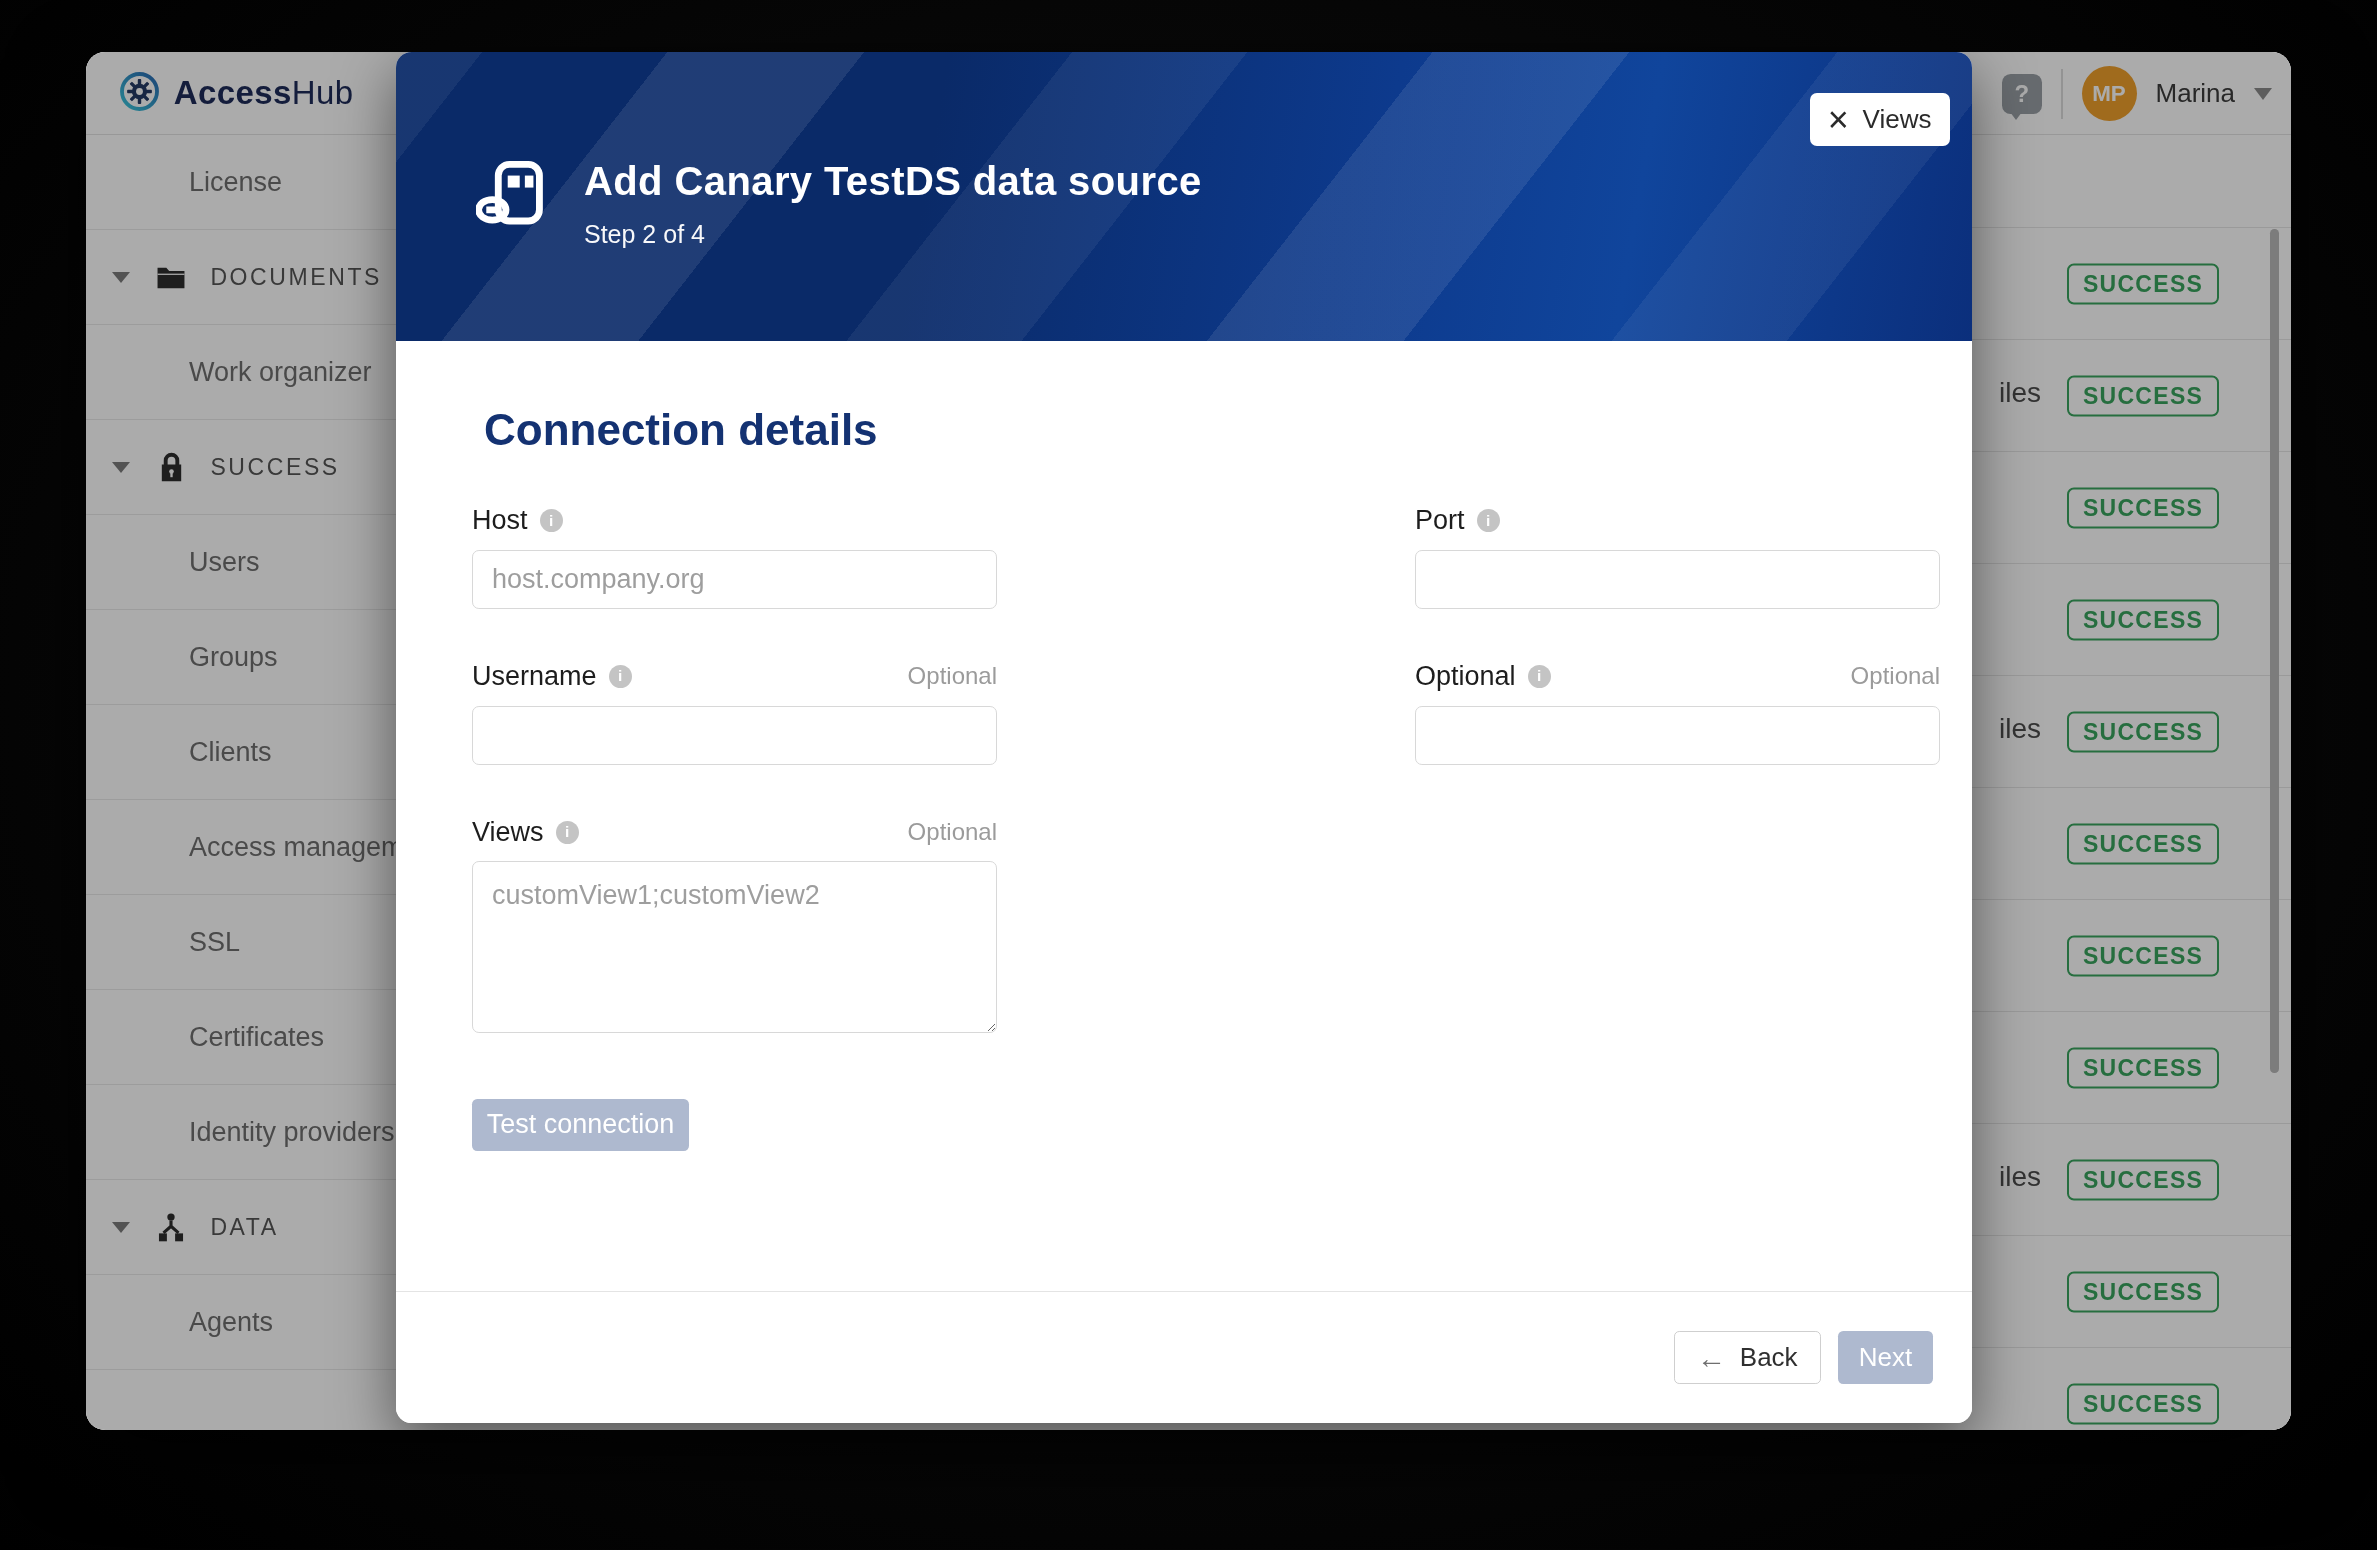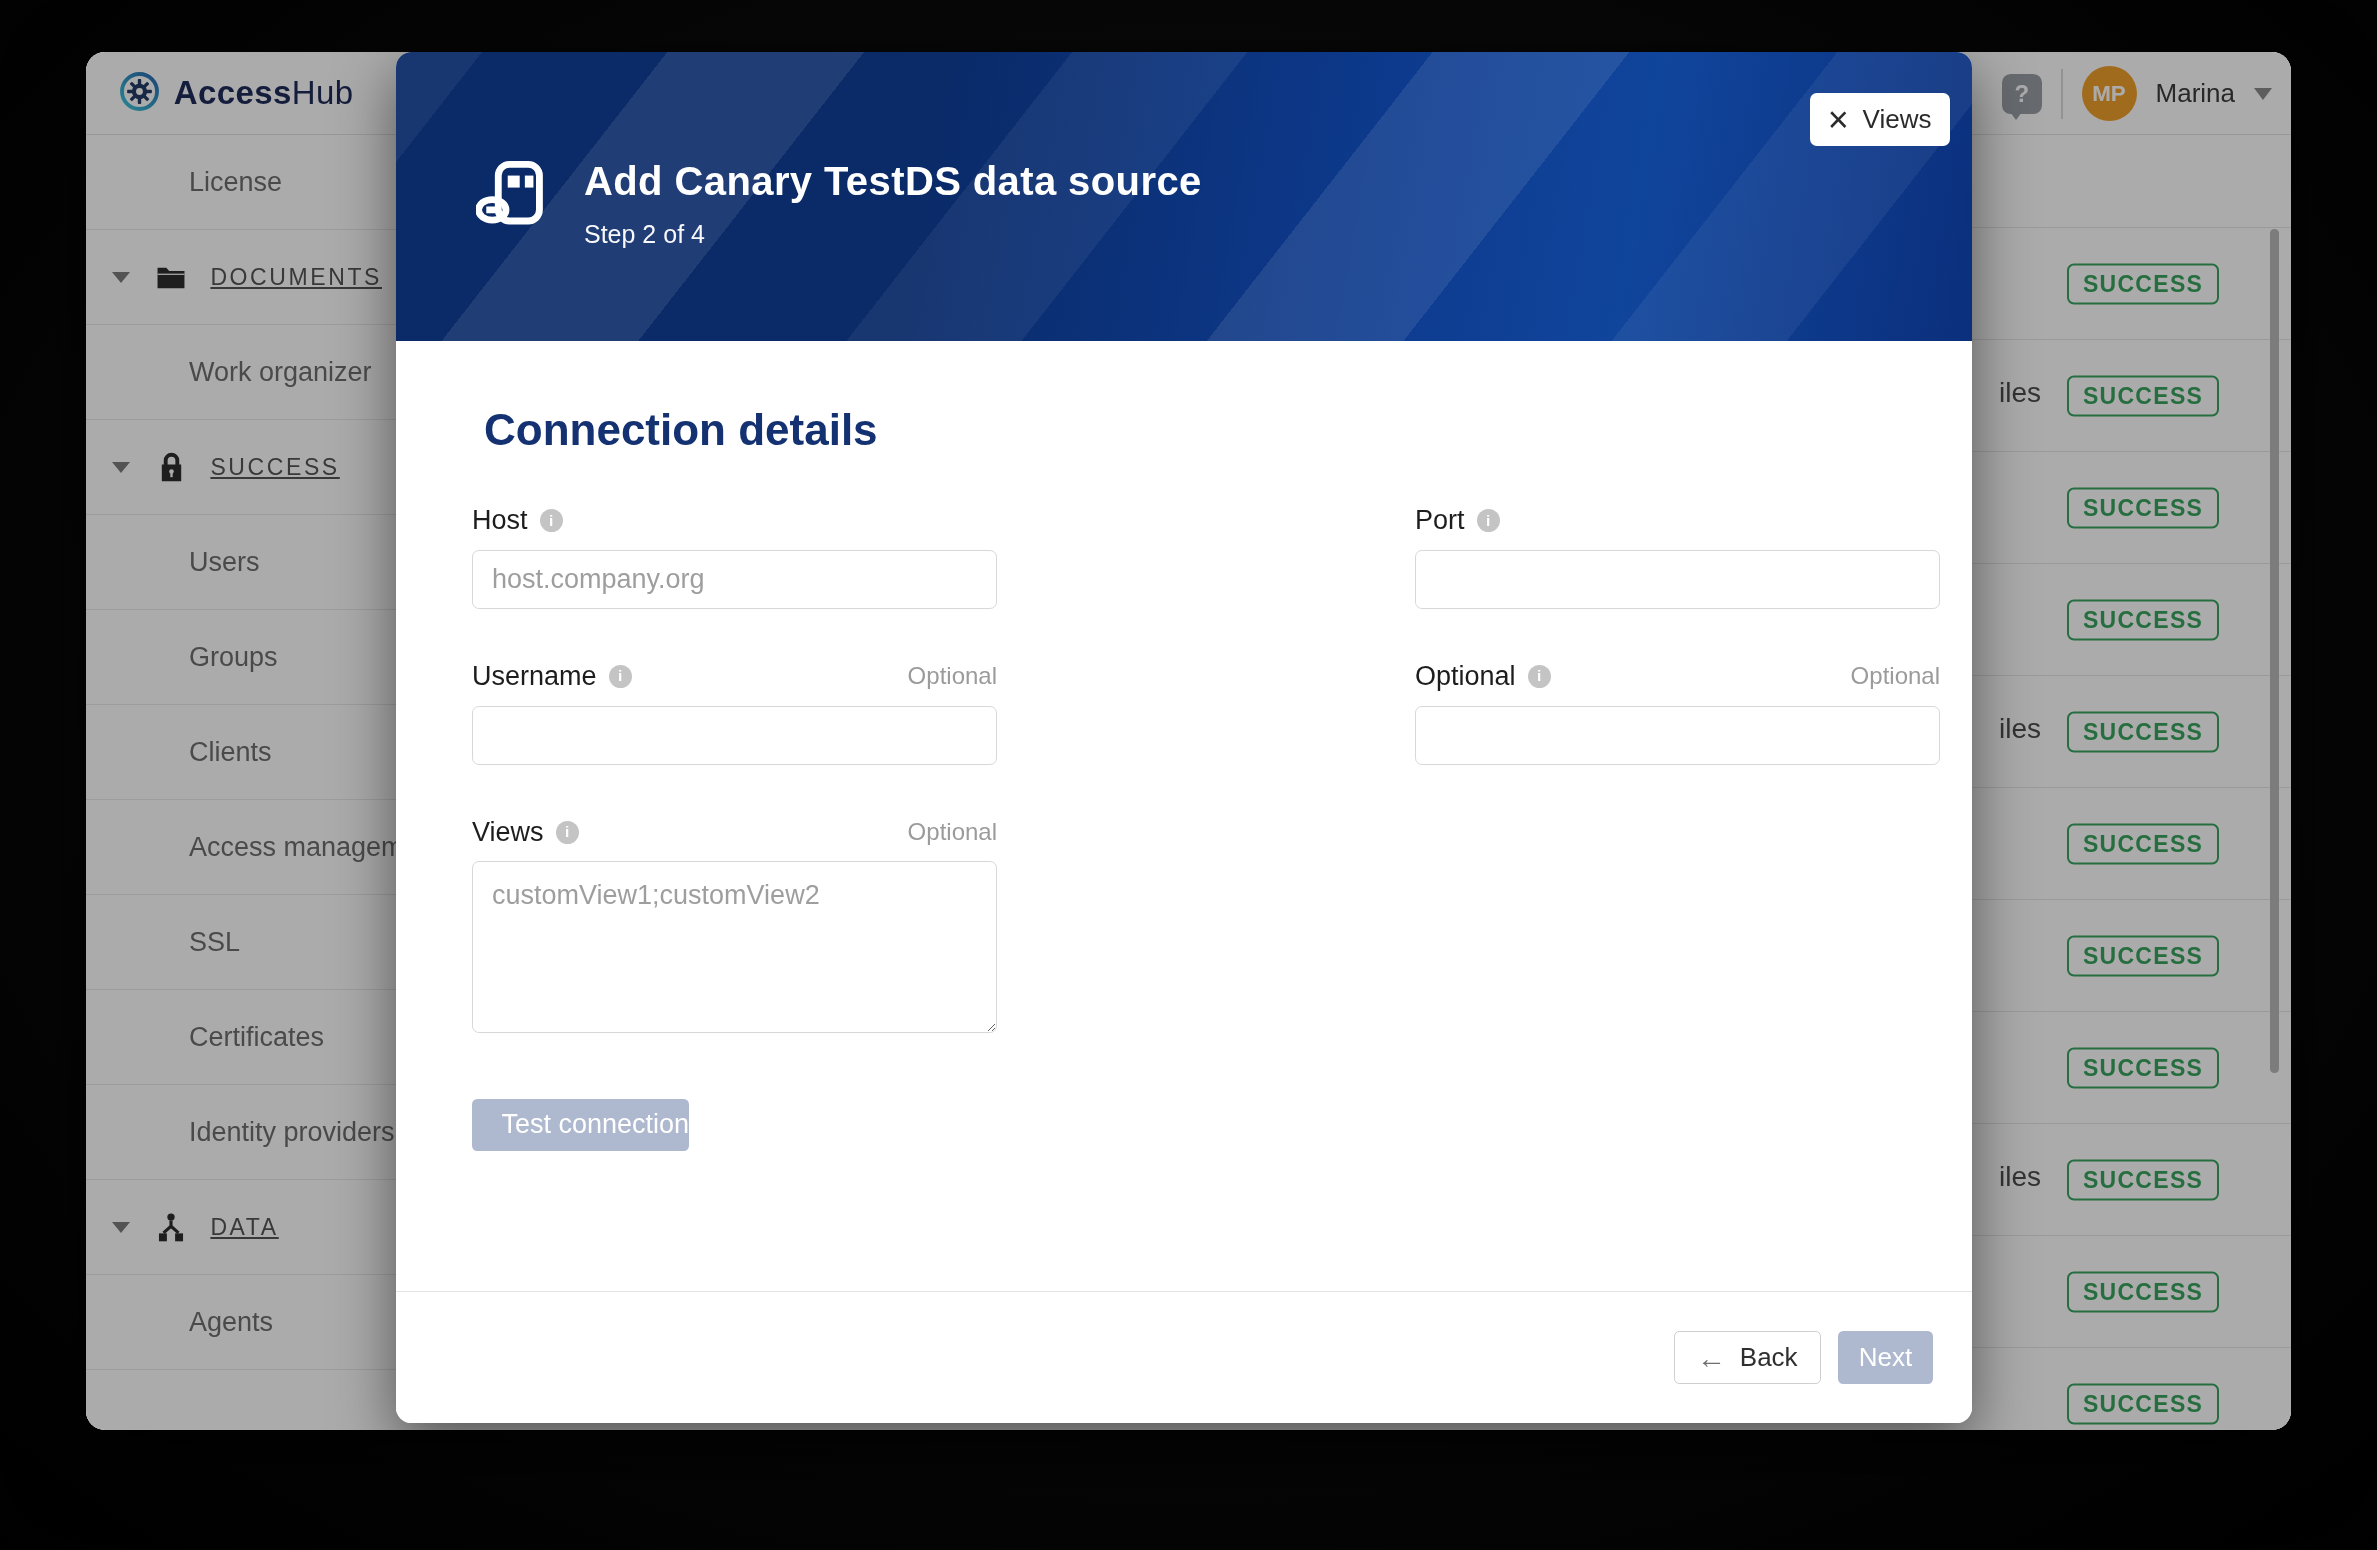--- a/index.html
+++ b/index.html
@@ -38,21 +38,21 @@
   .uname { font-size:26px; color:#3c3c3c; }
   .caret { width:0; height:0; border-left:9.5px solid transparent; border-right:9.5px solid transparent;
     border-top:12px solid #8b8b8b; cursor:pointer; }
 
   
   #sidebar { position:absolute; left:0; top:83px; width:362px; bottom:0; background:#fff; }
   .side-row { height:95px; border-bottom:1.7px solid #e9e9e9; display:flex; align-items:center; cursor:pointer; }
   .side-row .lbl { font-size:27px; color:#6f6f6f; }
   .side-row.item { padding-left:103px; }
   .side-row.section { padding-left:26px; gap:0; }
-  .side-row.section .lbl { font-size:23px; color:#565656; letter-spacing:2.6px; font-weight:500;text-decoration:underline; }
+  .side-row.section .lbl { font-size:23px; color:#565656; letter-spacing:2.6px; font-weight:500; }
   .chev { width:0; height:0; border-left:9.5px solid transparent; border-right:9.5px solid transparent;
     border-top:11.2px solid #7d7d7d; margin-right:24px; }
   .side-ic { width:34px; height:34px; margin-right:22.4px; display:flex; align-items:center; justify-content:center; }
 
   
   #content { position:absolute; left:362px; top:83px; right:0; bottom:0; background:#fff; }
   .table-head { height:93px; border-bottom:1.7px solid #e6e6e6; }
   .bg-row { height:112px; border-bottom:1.7px solid #e6e6e6; position:relative; }
   .bg-row .frag { position:absolute; right:250px; top:50%; transform:translateY(-58%);
     font-size:28px; color:#4d4d4d; }
@@ -100,21 +100,21 @@
   .flabel { display:flex; align-items:center; gap:12px; font-size:27px; color:#1d1d1d; font-weight:500; }
   .info { width:23px; height:23px; border-radius:50%; background:#c4c4c4; color:#fff;
     font-size:15.5px; font-weight:700; display:flex; align-items:center; justify-content:center;
     font-style:normal; }
   .opt { font-size:24px; color:#9b9b9b; }
   .tin { width:100%; height:59px; border:1.7px solid #d8d8d8; border-radius:6.9px;
     font-family:inherit; font-size:27px; color:#333; padding:0 19px; outline:none; background:#fff; }
   .tin::placeholder, textarea::placeholder { color:#9e9e9e; }
   textarea.tin { height:172px; padding:15.5px 19px; resize:both; line-height:1.3; }
   .testbtn { margin-top:10.3px; width:217px; height:52px; border:none; border-radius:5.2px;
-    background:var(--disabled-btn); color:#fff; font-family:inherit; font-size:27px; cursor:default;text-align:right; }
+    background:var(--disabled-btn); color:#fff; font-family:inherit; font-size:27px; cursor:default; }
 
   .mfoot { flex:none; height:132px; border-top:1.7px solid #e4e4e4;
     display:flex; align-items:center; justify-content:flex-end; gap:17px; padding-right:39px; background:#fff; }
   .backbtn { min-width:124px; height:53px; background:#fff; border:1.7px solid #cfcfcf; border-radius:5.2px;
     font-family:inherit; font-size:26px; color:#2f2f2f; cursor:pointer;
     display:flex; align-items:center; justify-content:center; gap:13.8px; padding:0 22.4px; }
   .backbtn .arrow { color:#6f6f6f; font-size:29px; line-height:0; }
   .nextbtn { width:95px; height:53px; background:var(--disabled-btn); border:none; border-radius:5.2px;
     font-family:inherit; font-size:26px; color:#fff; cursor:default; }
 </style>

